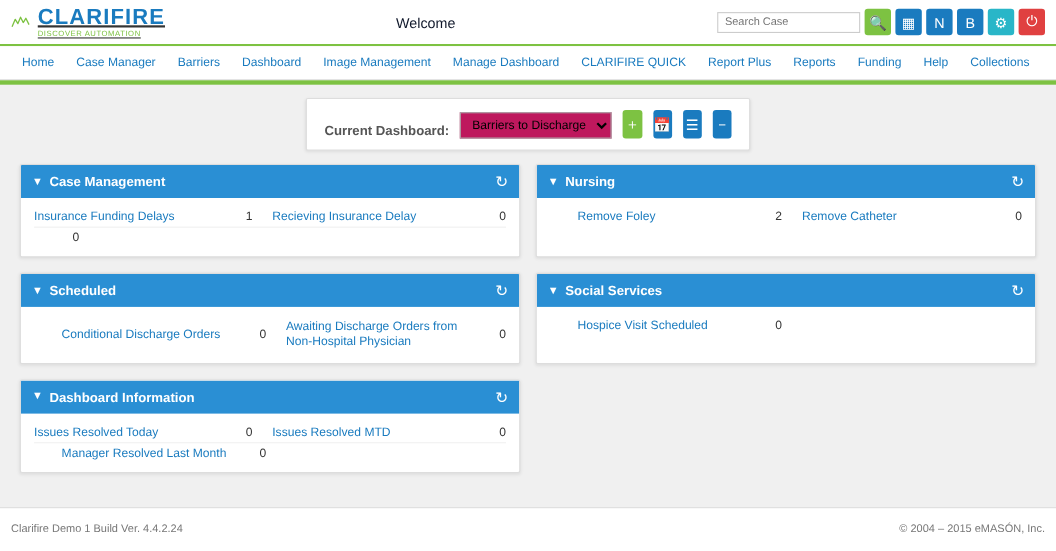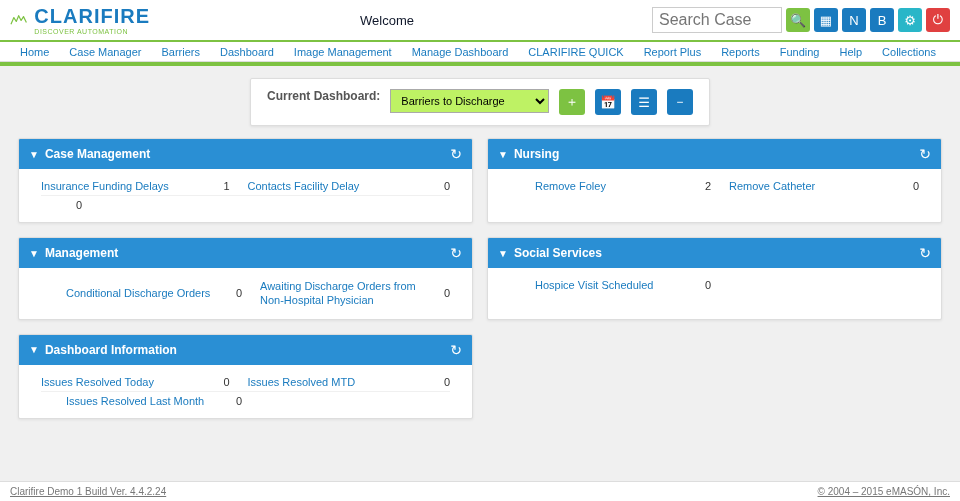--- a/index.html
+++ b/index.html
@@ -12,30 +12,31 @@
       display: flex;
       align-items: center;
       padding: 4px 10px;
       height: 42px;
     }
     #logo-area {
       display: flex;
       align-items: center;
       gap: 6px;
       width: 140px;
+      text-decoration: underline;
     }
     #logo-svg { width: 38px; height: 30px; }
     #logo-text { font-size: 20px; font-weight: bold; color: #1a7bbf; letter-spacing: 1px; }
     #logo-sub { font-size: 7px; color: #7dc242; letter-spacing: 0.5px; }
     #welcome-area { flex: 1; text-align: center; font-size: 13px; color: #0f172a; }
     #search-area { display: flex; align-items: center; gap: 4px; }
     #search-input {
       border: 1px solid #ccc;
       padding: 3px 6px;
-      font-size: 16px;
+      font-size: 10px;
       width: 130px;
       outline: none;
       margin-left: 28px;
     }
     .top-icon-btn {
       width: 24px; height: 24px;
       border: none; cursor: pointer;
       border-radius: 3px;
       display: flex; align-items: center; justify-content: center;
       font-size: 13px; color: #fff;
@@ -44,55 +45,55 @@
     .ti-blue { background: #1a7bbf; }
     .ti-teal { background: #29b6c8; }
     .ti-red { background: #e04040; }
 
     
     #nav-bar {
       background: #fff;
       border-bottom: 1px solid #ddd;
       display: flex;
       align-items: center;
-      padding: 4px 10px;
+      padding: 15px 10px;
       height: 20px;
       gap: 0;
     }
     .nav-item {
       padding: 6px 10px;
       font-size: 11px;
       color: #1a7bbf;
       cursor: pointer;
       white-space: nowrap;
     }
 
     
     #accent-line { height: 4px; background: #7dc242; }
 
     
     #dashboard-bar {
       background: #fff;
       border: 1px solid #ddd;
       margin: 12px auto;
-      width: 460px;
+      width: 404px;
       padding: 10px 16px;
       display: flex;
-      align-items: flex-start;
+      align-items: flex-end;
       gap: 10px;
       border-radius: 2px;
       box-shadow: 0 1px 3px rgba(0,0,0,0.08);
     }
     #dashboard-label { font-size: 12px; font-weight: bold; color: #555; white-space: nowrap; }
     #dashboard-select {
       flex: 1;
       border: 1px solid #aaa;
       padding: 4px 6px;
       font-size: 11px;
-      background: #bef264;
+      background: #be185d;
     }
     .dash-icon-btn {
       width: 26px; height: 26px;
       border: none; cursor: pointer;
       border-radius: 3px;
       display: flex; align-items: center; justify-content: center;
       font-size: 13px; color: #fff;
     }
     .di-green { background: #7dc242; }
     .di-blue { background: #1a7bbf; }
@@ -122,47 +123,46 @@
       align-items: center;
       justify-content: space-between;
       font-size: 12px;
       font-weight: bold;
     }
     .panel-header-left { display: flex; align-items: center; gap: 6px; }
     .panel-chevron { font-size: 10px; }
     .panel-refresh {
       background: none; border: none; color: #fff; cursor: pointer; font-size: 14px;
     }
-    .panel-body { padding: 8px 22px; }
+    .panel-body { padding: 8px 12px; }
     .panel-row {
       display: flex;
       align-items: center;
       padding: 3px 0;
       border-bottom: 1px solid #f0f0f0;
       gap: 4px;
     }
     .panel-row:last-child { border-bottom: none; margin-left: 25px; }
     .panel-row-label { flex: 1; color: #1a7bbf; font-size: 11px; cursor: pointer; }
     .panel-row-value { width: 30px; text-align: right; font-size: 11px; color: #333; padding-right: 14px; }
     .panel-row-label2 { flex: 1; color: #1a7bbf; font-size: 11px; cursor: pointer; }
     .panel-row-value2 { width: 30px; text-align: right; font-size: 11px; color: #333; }
 
     
     #footer {
       background: #fff;
       border-top: 1px solid #ddd;
-      padding: 4px 10px;
+      padding: 14px 10px;
       display: flex;
       justify-content: space-between;
       font-size: 10px;
       color: #777;
       position: fixed;
       bottom: 0;
       width: 100%;
-      text-decoration: underline;
     }
   </style>
 </head>
 <body>
 
 <div id="top-bar">
   <div id="logo-area">
     <svg id="logo-svg" viewBox="0 0 38 30">
       <polyline points="2,24 8,10 13,18 18,6 23,16 28,8 34,20" fill="none" stroke="#7dc242" stroke-width="2.5" stroke-linejoin="round"></polyline>
     </svg>
@@ -220,21 +220,21 @@
       <div class="panel-header-left">
         <span class="panel-chevron">▼</span>
         <span>Case Management</span>
       </div>
       <button class="panel-refresh">↻</button>
     </div>
     <div class="panel-body">
       <div class="panel-row">
         <span class="panel-row-label">Insurance Funding Delays</span>
         <span class="panel-row-value">1</span>
-        <span class="panel-row-label2">Contacts Facility Delay</span>
+        <span class="panel-row-label2">Recieving Insurance Delay</span>
         <span class="panel-row-value2">0</span>
       </div>
       <div class="panel-row">
         <span class="panel-row-value">0</span>
         <span class="panel-row-label2"></span>
         <span class="panel-row-value2"></span>
       </div>
     </div>
   </div>
 
@@ -253,21 +253,21 @@
         <span class="panel-row-label2">Remove Catheter</span>
         <span class="panel-row-value2">0</span>
       </div>
     </div>
   </div>
 
   <div class="panel">
     <div class="panel-header">
       <div class="panel-header-left">
         <span class="panel-chevron">▼</span>
-        <span>Management</span>
+        <span>Scheduled</span>
       </div>
       <button class="panel-refresh">↻</button>
     </div>
     <div class="panel-body">
       <div class="panel-row">
         <span class="panel-row-label">Conditional Discharge Orders</span>
         <span class="panel-row-value">0</span>
         <span class="panel-row-label2" style="line-height:1.3;">Awaiting Discharge Orders from Non-Hospital Physician</span>
         <span class="panel-row-value2">0</span>
       </div>
@@ -301,21 +301,21 @@
       <button class="panel-refresh">↻</button>
     </div>
     <div class="panel-body">
       <div class="panel-row">
         <span class="panel-row-label">Issues Resolved Today</span>
         <span class="panel-row-value">0</span>
         <span class="panel-row-label2">Issues Resolved MTD</span>
         <span class="panel-row-value2">0</span>
       </div>
       <div class="panel-row">
-        <span class="panel-row-label">Issues Resolved Last Month</span>
+        <span class="panel-row-label">Manager Resolved Last Month</span>
         <span class="panel-row-value">0</span>
         <span class="panel-row-label2"></span>
         <span class="panel-row-value2"></span>
       </div>
     </div>
   </div>
 
 </div>
 
 <div id="footer">

